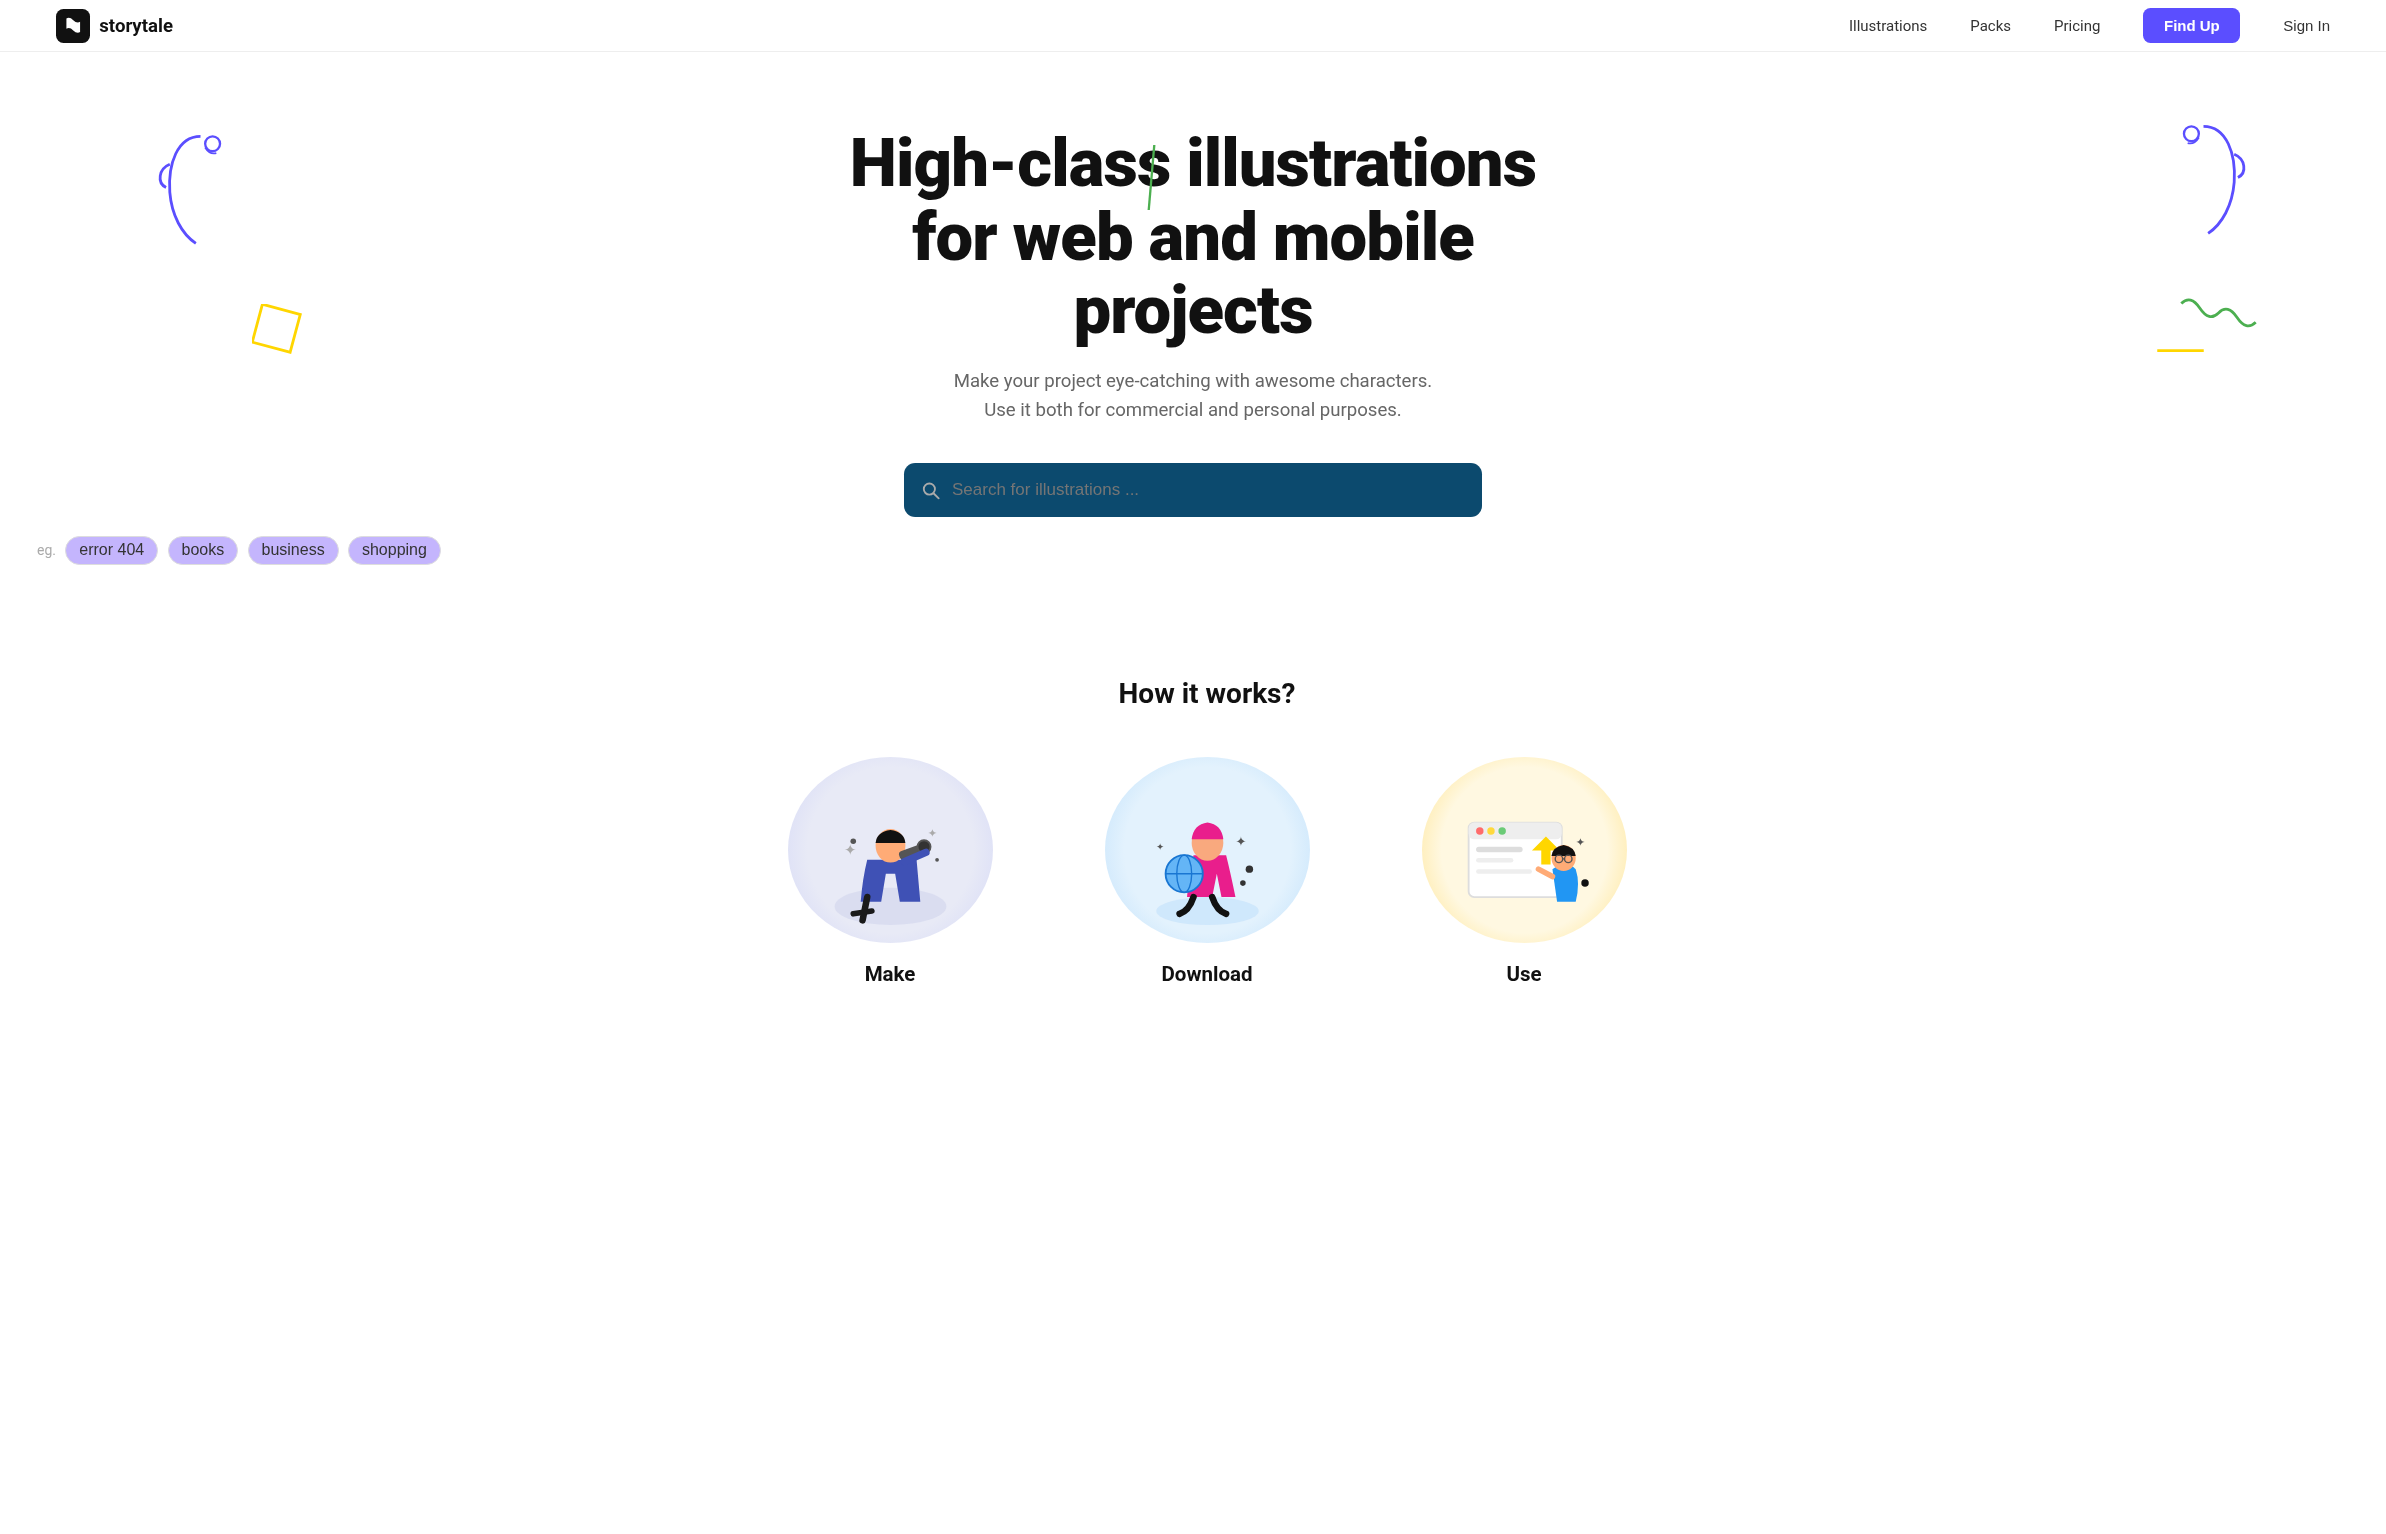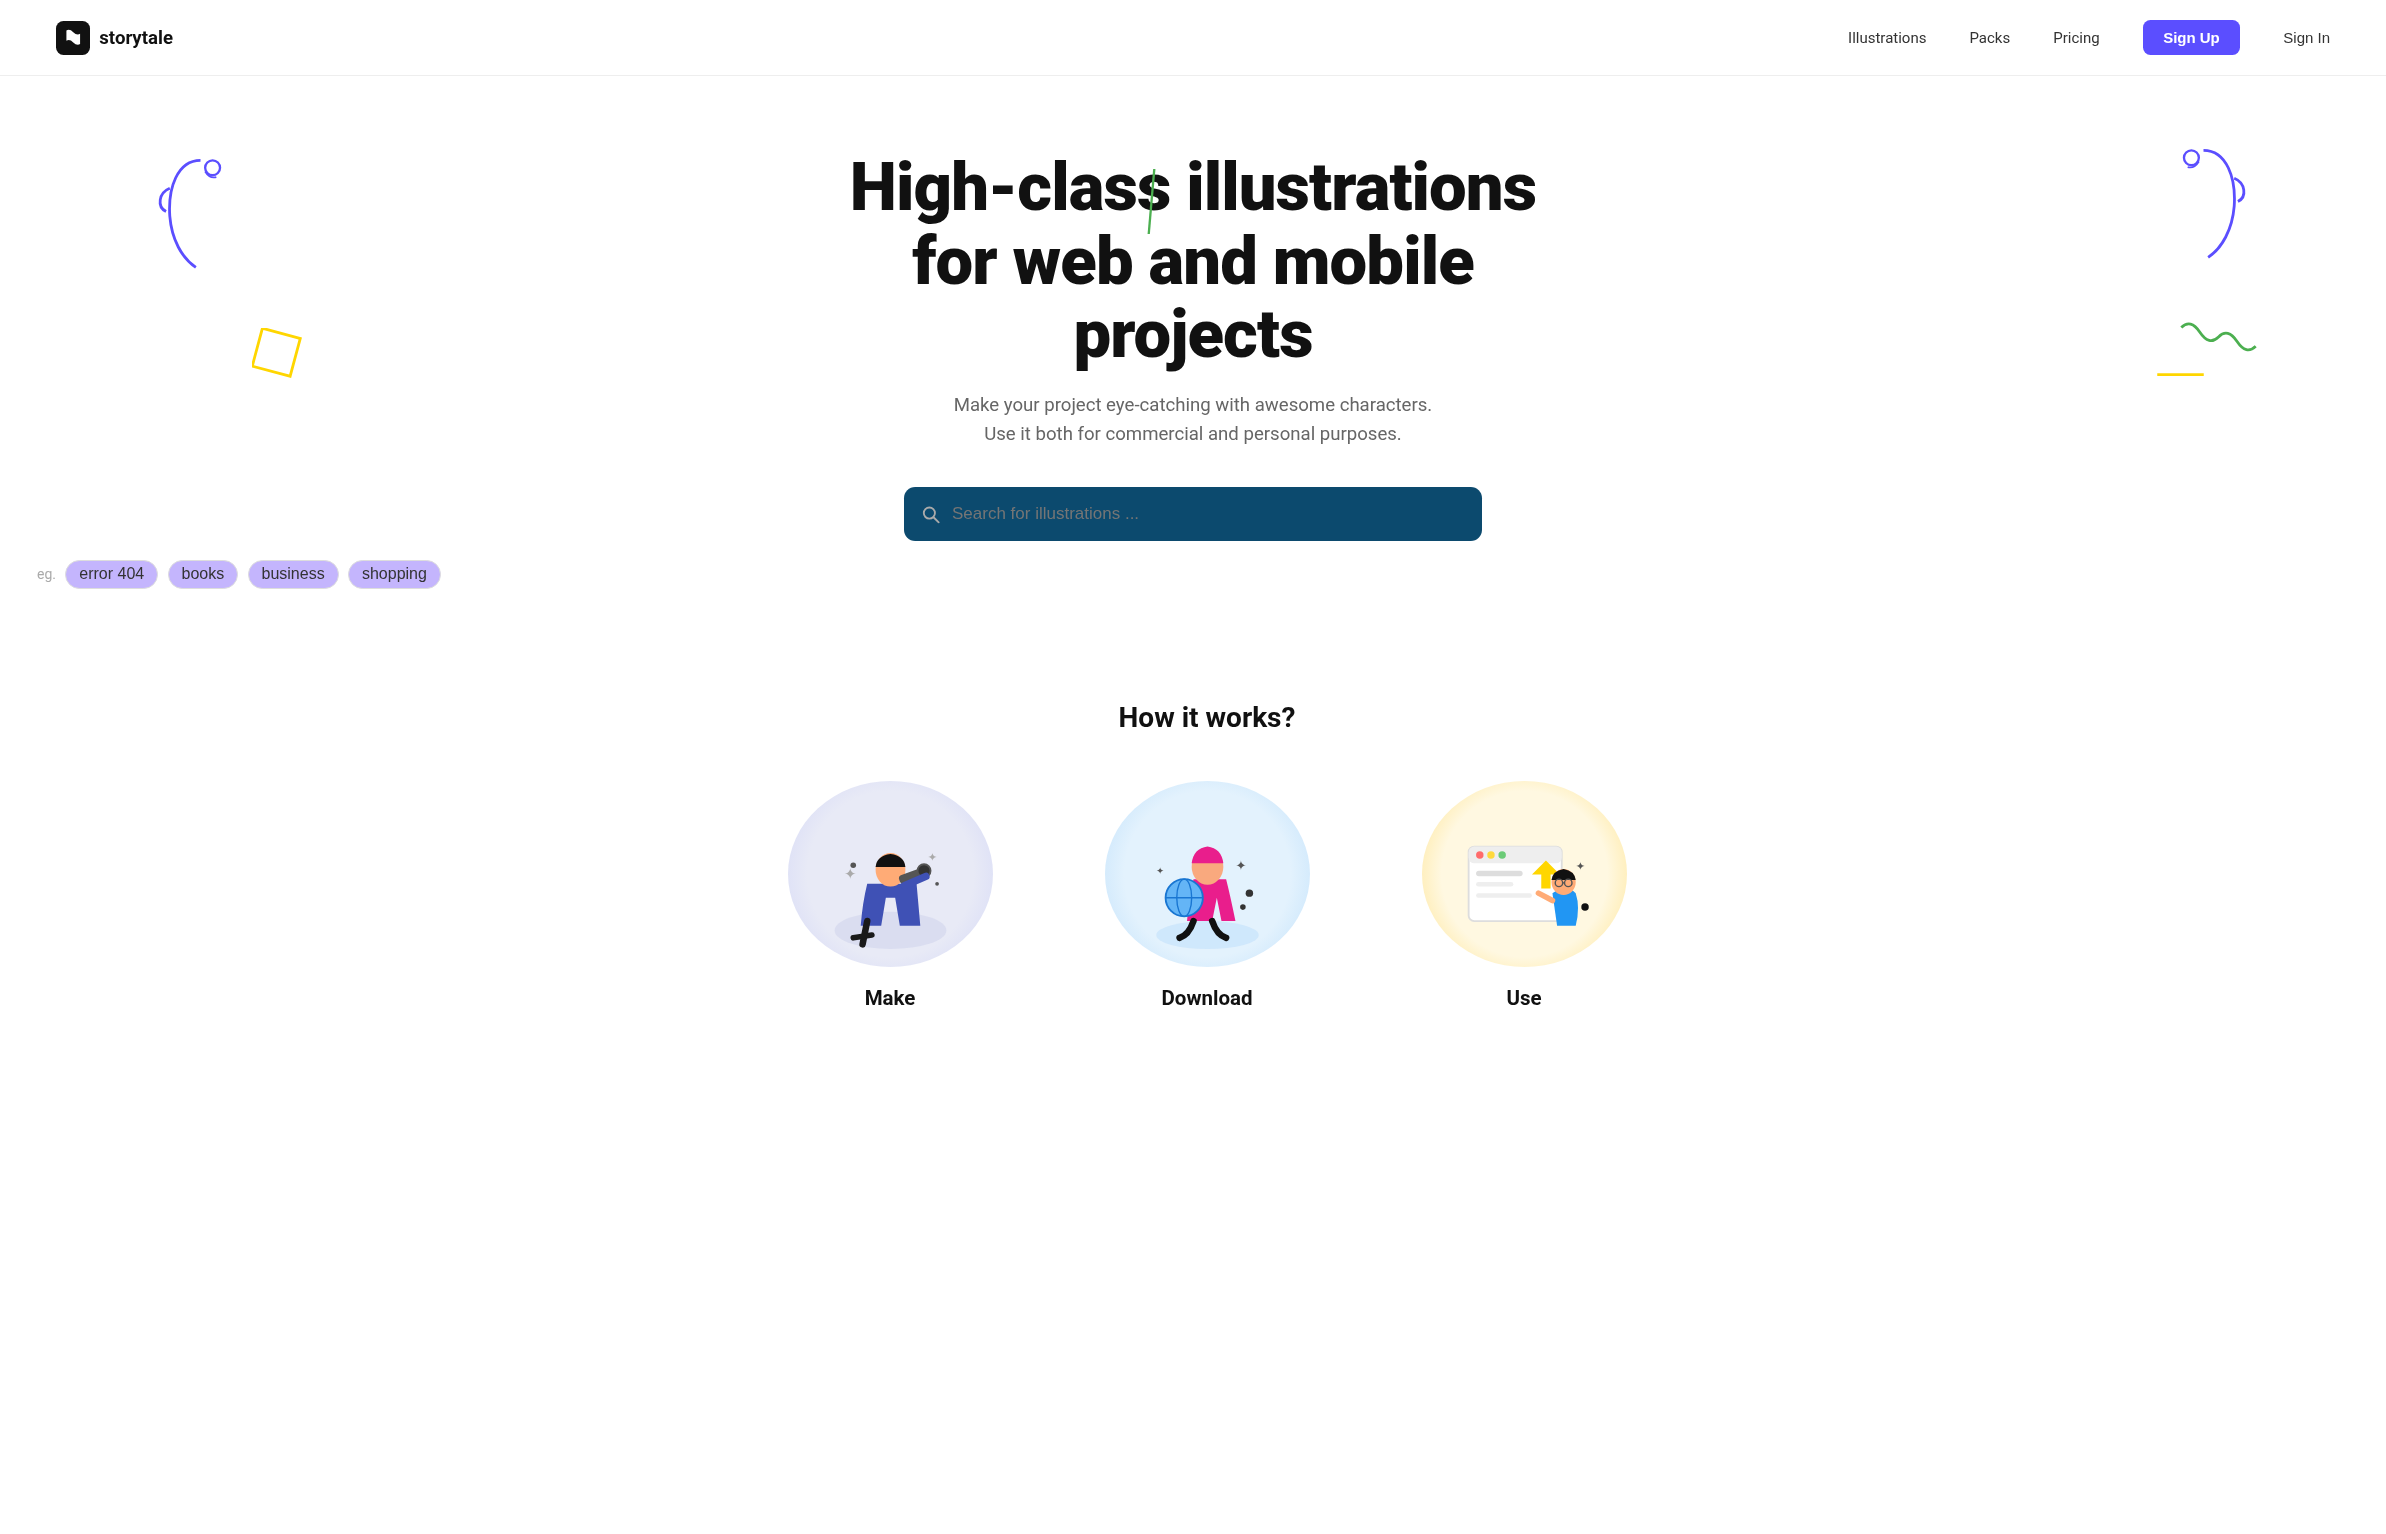--- a/index.html
+++ b/index.html
@@ -1,21 +1,21 @@
 <!DOCTYPE html>
 <html style="font-size:15px"><head>
   <meta charset="utf-8">
   <style>
     * { margin: 0; padding: 0; box-sizing: border-box; }
     body { font-family: -apple-system, BlinkMacSystemFont, 'Segoe UI', Roboto, sans-serif; background: #fff; color: #111; overflow-x: hidden; }
 
     
     nav {
       display: flex; align-items: center; justify-content: space-between;
-      padding: 0 56px; height: 76px; border-bottom: 0.9px solid #eee;
+      padding: 0 56px; height: 52px; border-bottom: 0.9px solid #eee;
       position: sticky; top: 0; background: #fff; z-index: 100;
     }
     .nav-logo { display: flex; align-items: center; gap: 9.3px; font-weight: 700; font-size: 18.6px; color: #111; }
     .logo-icon {
       width: 34px; height: 34px; background: #111; border-radius: 7.5px;
       display: flex; align-items: center; justify-content: center;
     }
     .logo-icon svg { width: 20.5px; height: 20.5px; fill: #fff; }
     .nav-links { display: flex; align-items: center; gap: 43px; }
     .nav-link { font-size: 15px; color: #333; text-decoration: none; cursor: pointer; }
@@ -89,21 +89,21 @@
       <svg viewBox="0 0 24 24">
         <path d="M4 4 Q8 2 12 6 Q16 10 20 8 L20 20 Q16 22 12 18 Q8 14 4 16 Z"></path>
       </svg>
     </div>
     <span>storytale</span>
   </div>
   <div class="nav-links">
     <a class="nav-link">Illustrations</a>
     <a class="nav-link">Packs</a>
     <a class="nav-link">Pricing</a>
-    <button class="btn-signup">Sign Up</button>
+    <button class="btn-signup">Find Up</button>
     <button class="btn-signin">Sign In</button>
   </div>
 </nav>
 
 <section class="hero">
 
   <div class="deco deco-left">
     <svg width="103" height="121" viewBox="0 0 110 130" fill="none">
       <path d="M55 10 C30 10 20 40 22 70 C24 95 35 115 50 125" stroke="#5B4EFF" stroke-width="3" fill="none"></path>
       <path d="M22 40 C10 45 8 60 18 65" stroke="#5B4EFF" stroke-width="3" fill="none"></path>

